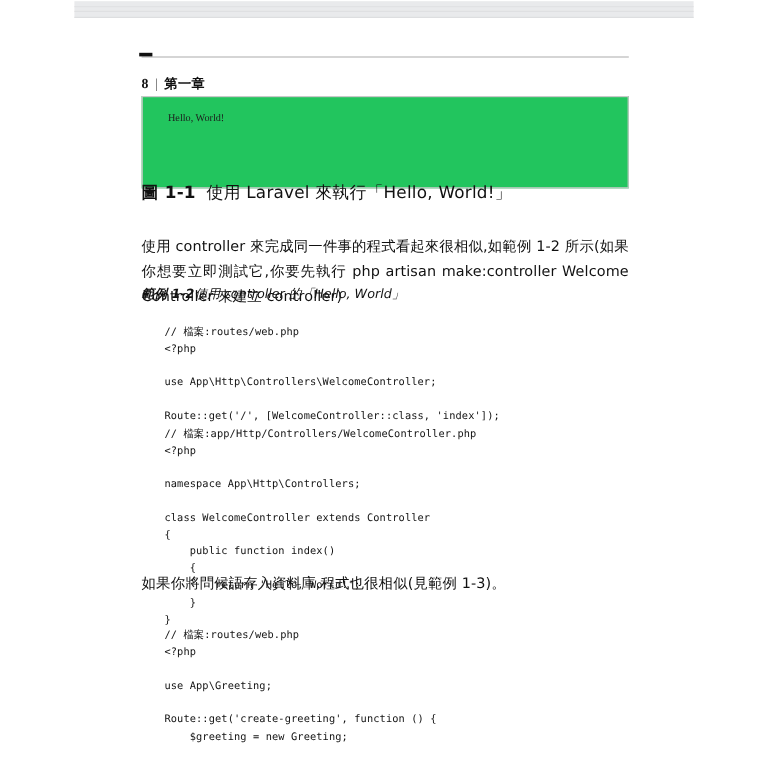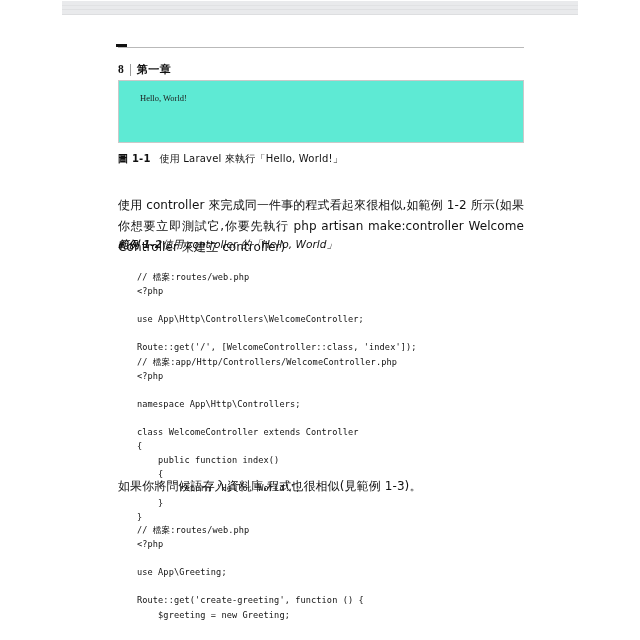--- a/index.html
+++ b/index.html
@@ -81,39 +81,39 @@
     height: 3px;
     background: #111;
   }
 
   
   .figure-box {
     position: absolute;
     left: 118px;
     top: 80px;
     width: 406px;
-    height: 63px;
+    height: 77px;
     border: 1px solid #c9c9c9;
-    background: #5eead4;
+    background: #22c55e;
     box-sizing: border-box;
   }
   .figure-box-text {
     position: absolute;
     left: 21px;
     top: 12px;
     font-family: "Liberation Serif", serif;
     font-size: 8.5px;
     color: #1c1c1c;
   }
   .figure-caption {
     position: absolute;
     left: 118px;
     top: 152px;
     font-family: "DejaVu Sans", sans-serif;
-    font-size: 10px;
+    font-size: 14px;
     color: #111;
     letter-spacing: 0.2px;
     white-space: nowrap;
   }
   .figure-caption .fig-num { font-weight: bold; margin-right: 9px; }
 
   
   .para {
     position: absolute;
     left: 118px;

